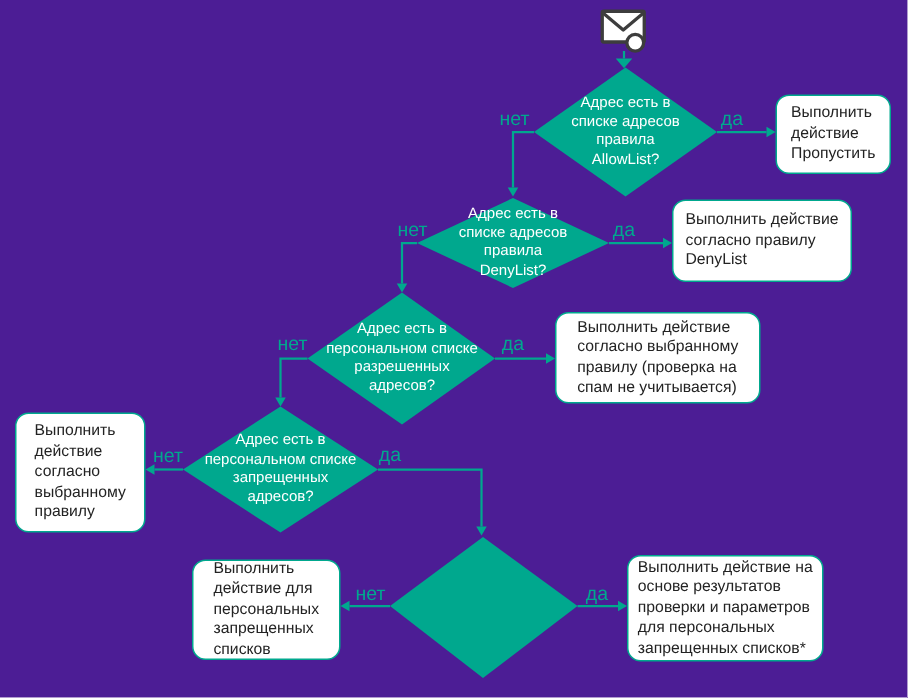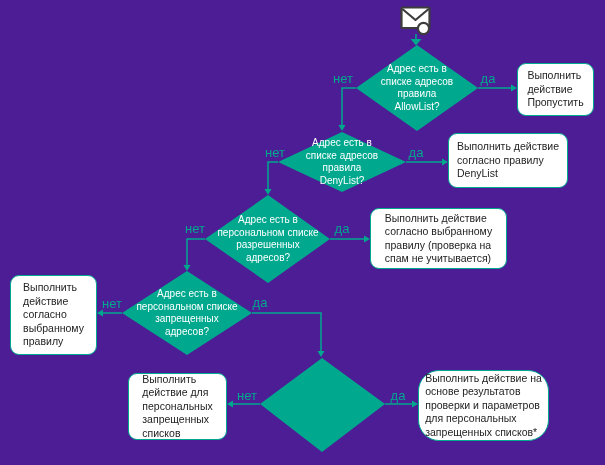--- a/index.html
+++ b/index.html
@@ -131,21 +131,21 @@
   <div class="action" style="left:10px;top:275px;width:87px;height:80px;">Выполнить
 действие
 согласно
 выбранному
 правилу</div>
   <div class="action" style="left:128px;top:373px;width:99px;height:67px;">Выполнить
 действие для
 персональных
 запрещенных
 списков</div>
-  <div class="action" style="left:418px;top:370px;width:131px;height:71px;border-radius:21px;">Выполнить действие на
+  <div class="action" style="left:418px;top:370px;width:131px;height:71px;">Выполнить действие на
 основе результатов
 проверки и параметров
 для персональных
 запрещенных списков*</div>
 
   <div class="elabel" style="left:474px;top:72px;width:28px;">да</div>
   <div class="elabel" style="left:329px;top:72px;width:28px;">нет</div>
   <div class="elabel" style="left:402px;top:146px;width:28px;">да</div>
   <div class="elabel" style="left:261px;top:146px;width:28px;">нет</div>
   <div class="elabel" style="left:328px;top:222px;width:28px;">да</div>

